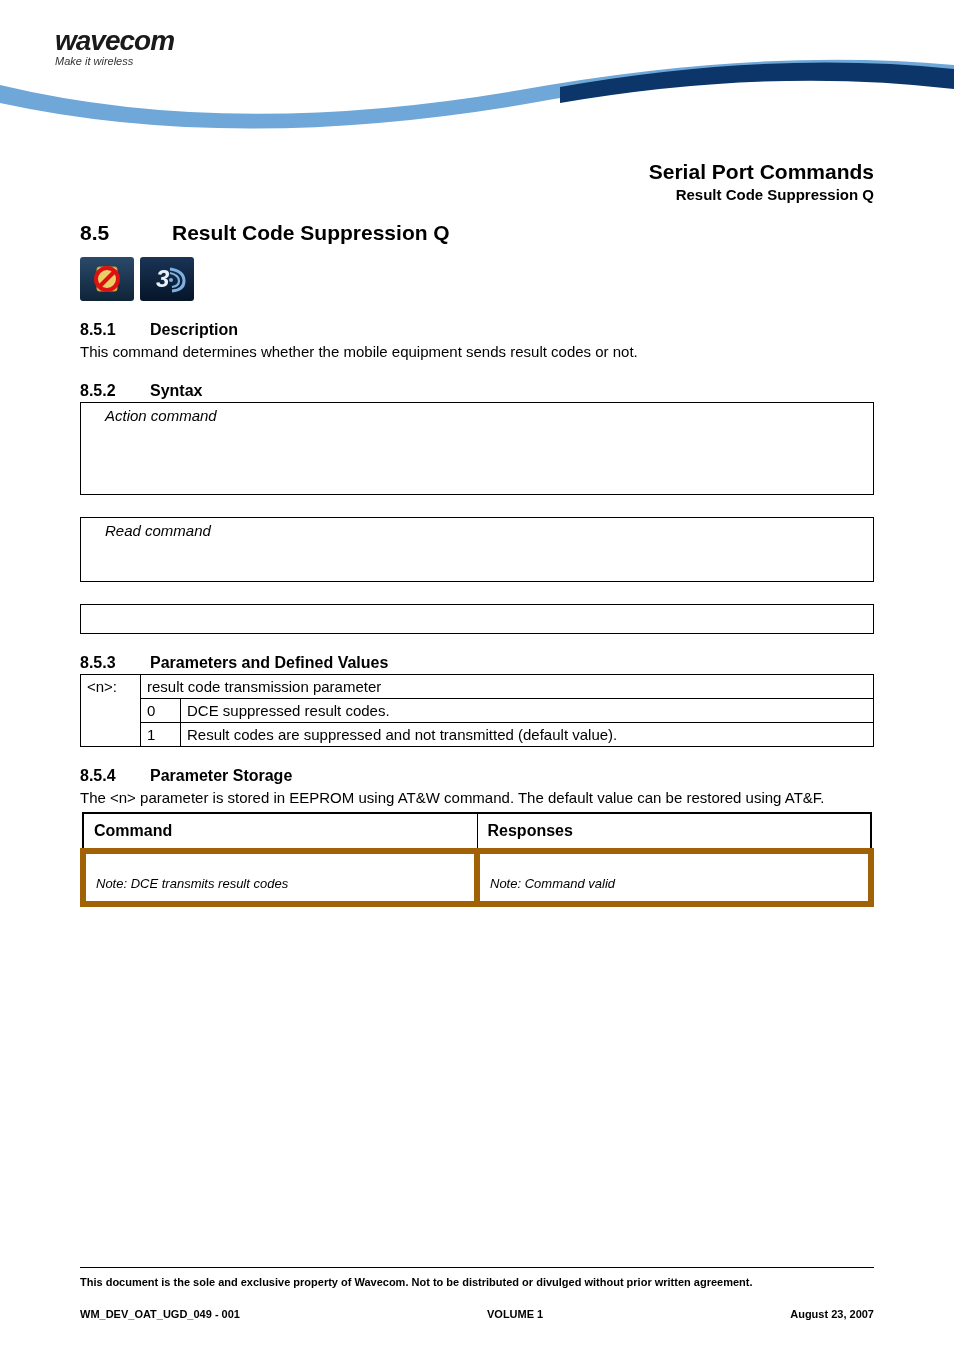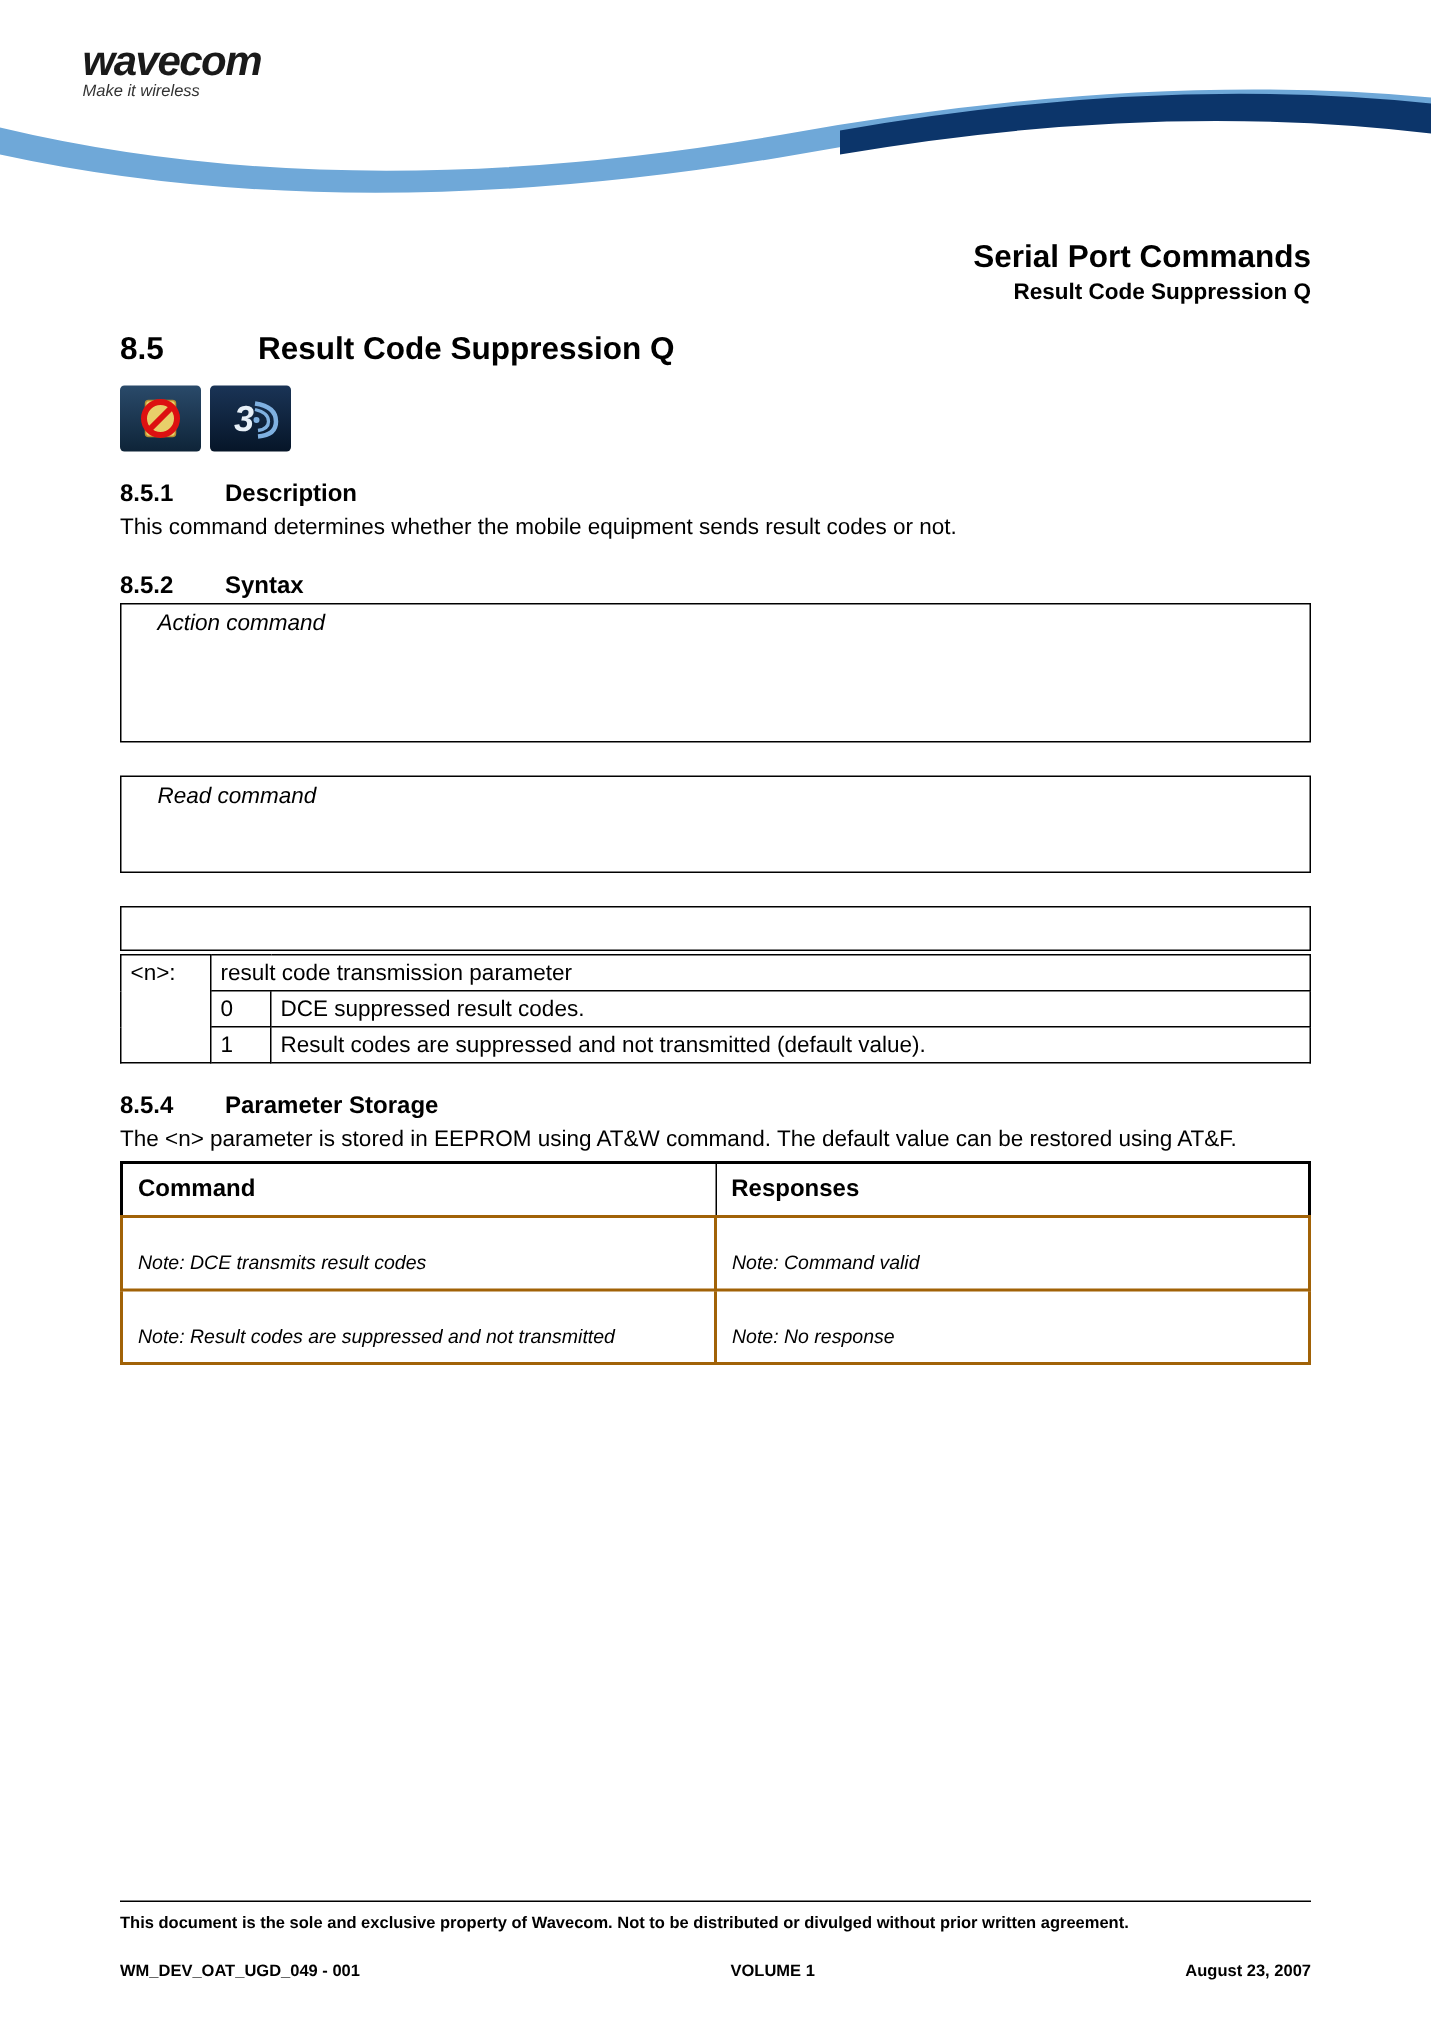--- a/index.html
+++ b/index.html
@@ -125,21 +125,21 @@
     margin-top: 4px;
   }
   .examples-table th {
     border: 1px solid #000;
     text-align: left;
     padding: 8px 10px;
     font-weight: 700;
     font-size: 16px;
   }
   .examples-table td {
-    border: 2px solid #a16207;
+    border: 6px solid #a16207;
     padding: 22px 10px 10px 10px;
     vertical-align: top;
     width: 50%;
   }
   .note-italic { font-style: italic; font-size: 13px; }
 
   .footer {
     position: absolute;
     bottom: 30px;
     left: 80px;
@@ -227,20 +227,23 @@
     <div class="cmd-spacer"></div>
   </div>
   <div class="cmd-box">
     <div class="cmd-title">Read command</div>
     <div class="cmd-spacer-sm"></div>
   </div>
   <div class="cmd-box">
     <div class="cmd-spacer-xs"></div>
   </div>
 
+  <div class="sub-heading">
+    <span class="num">8.5.3</span><span>Parameters and Defined Values</span>
+  </div>
   <table class="params-table">
     <tbody>
         <tr>
       <td class="pcol1" rowspan="3">&lt;n&gt;:</td>
       <td colspan="2">result code transmission parameter</td>
     </tr>
     <tr>
       <td class="pcol2">0</td>
       <td>DCE suppressed result codes.</td>
     </tr>
@@ -263,28 +266,20 @@
       <th>Responses</th>
     </tr>
     <tr>
       <td>
         <div class="note-italic">Note: DCE transmits result codes</div>
       </td>
       <td>
         <div class="note-italic">Note: Command valid</div>
       </td>
     </tr>
-    <tr>
-      <td>
-        <div class="note-italic">Note: Result codes are suppressed and not transmitted</div>
-      </td>
-      <td>
-        <div class="note-italic">Note: No response</div>
-      </td>
-    </tr>
   </tbody>
     </table>
 
 </div>
 
 <div class="footer">
   <div class="footer-rule"></div>
   <div class="footer-disclaimer">This document is the sole and exclusive property of Wavecom. Not to be distributed or divulged without prior written agreement.</div>
   <div class="footer-row2">
     <span>WM_DEV_OAT_UGD_049 - 001</span>

